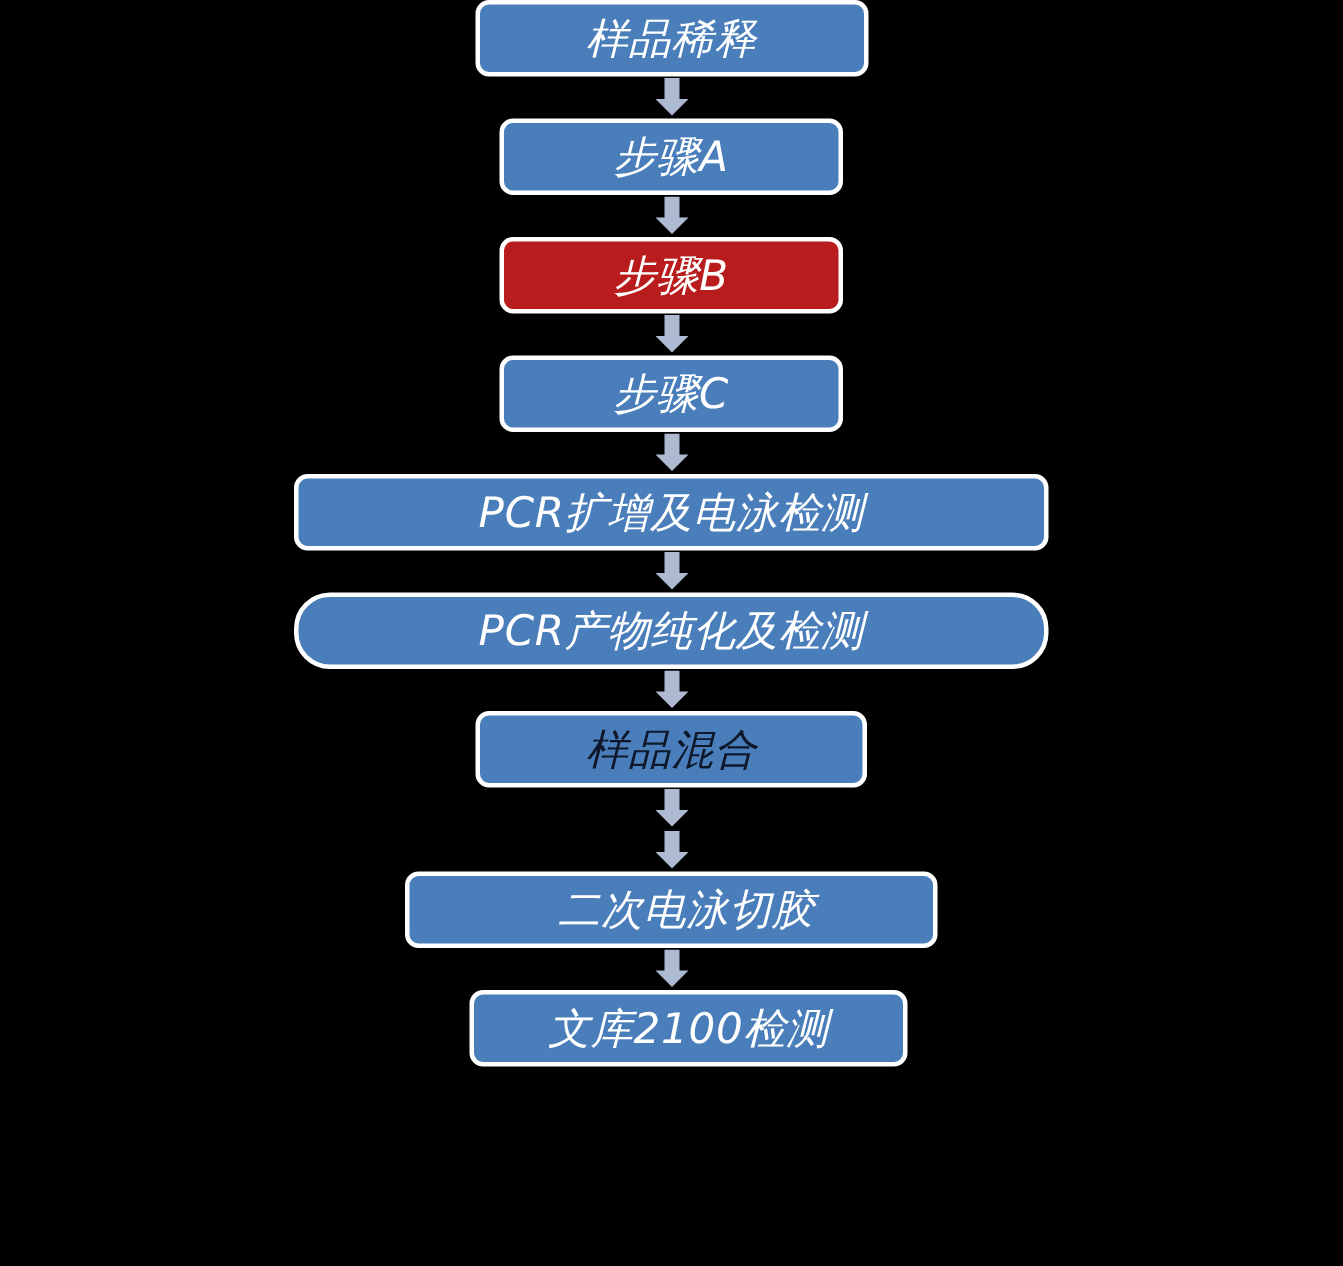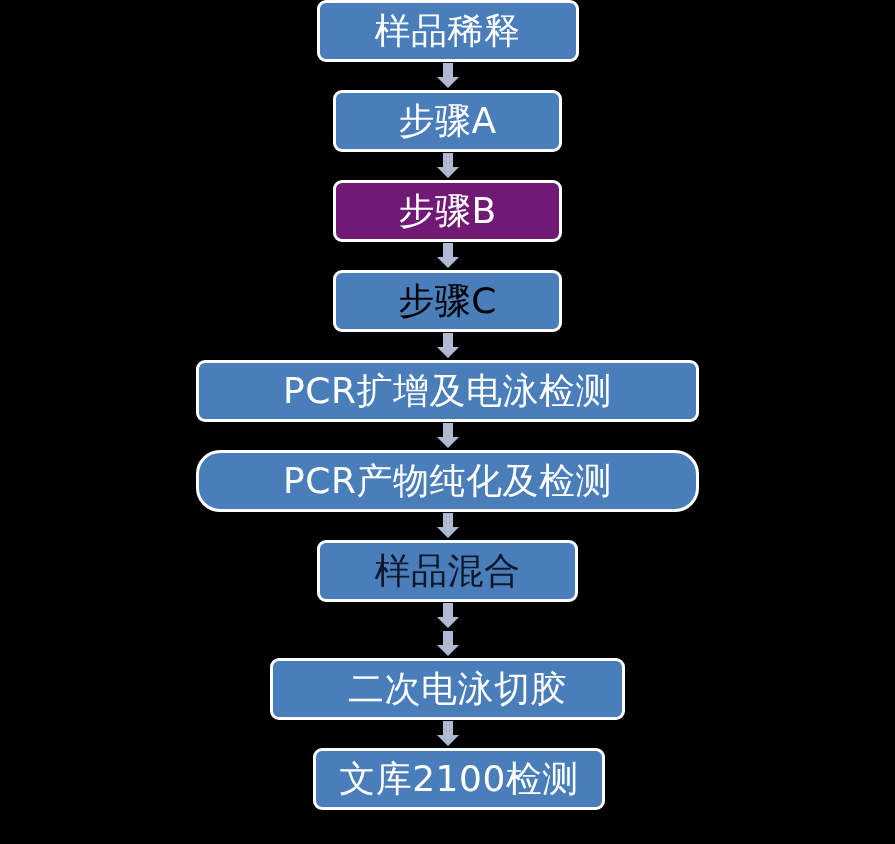--- a/index.html
+++ b/index.html
@@ -27,34 +27,35 @@
 
   .node-row {
     display: flex;
     justify-content: center;
     align-items: center;
     width: 100%;
   }
 
   .node {
     box-sizing: border-box;
-    height: 62px;
+    height: 51px;
     display: flex;
     align-items: center;
     justify-content: center;
     background: #4a7ebb;
     border: 3px solid #ffffff;
     border-radius: 9px;
     color: #ffffff;
-    font-size: 36px;
+    font-size: 28px;
     line-height: 1;
     letter-spacing: 0.5px;
     white-space: nowrap;
     text-align: center;
     font-weight: 400;
+    font-style: italic;
   }
 
   
   .w-narrow { width: 229px; }   
   .w-med    { width: 262px; }   
   .w-med2   { width: 261px; }   
   .w-wide   { width: 503px; }   
   .w-wide2  { width: 355px; }   
   .w-wide3  { width: 292px; margin-left: 23px; }   
 
@@ -102,35 +103,35 @@
 
   <div class="connector">
     <span class="arrow-down">
       <svg width="24" height="26" viewBox="0 0 24 26" xmlns="http://www.w3.org/2000/svg">
         <polygon class="arrow-shape" points="7,0 17,0 17,14 23,14 12,25 1,14 7,14" fill="#aebad2"></polygon>
       </svg>
     </span>
   </div>
 
   <div class="node-row">
-    <div class="node w-narrow" style="background: #701a75; border-color: rgb(255, 255, 255); color: rgb(255, 255, 255);">
+    <div class="node w-narrow" style="background: #b91c1c; border-color: rgb(255, 255, 255); color: rgb(255, 255, 255);">
       <span>步骤B</span>
     </div>
   </div>
 
   <div class="connector">
     <span class="arrow-down">
       <svg width="24" height="26" viewBox="0 0 24 26" xmlns="http://www.w3.org/2000/svg">
         <polygon class="arrow-shape" points="7,0 17,0 17,14 23,14 12,25 1,14 7,14" fill="#aebad2"></polygon>
       </svg>
     </span>
   </div>
 
   <div class="node-row">
-    <div class="node w-narrow" style="background: rgb(74, 126, 187); border-color: rgb(255, 255, 255); color: #000000;">
+    <div class="node w-narrow" style="background: rgb(74, 126, 187); border-color: rgb(255, 255, 255); color: #ffffff;">
       <span>步骤C</span>
     </div>
   </div>
 
   <div class="connector">
     <span class="arrow-down">
       <svg width="24" height="26" viewBox="0 0 24 26" xmlns="http://www.w3.org/2000/svg">
         <polygon class="arrow-shape" points="7,0 17,0 17,14 23,14 12,25 1,14 7,14" fill="#aebad2"></polygon>
       </svg>
     </span>

